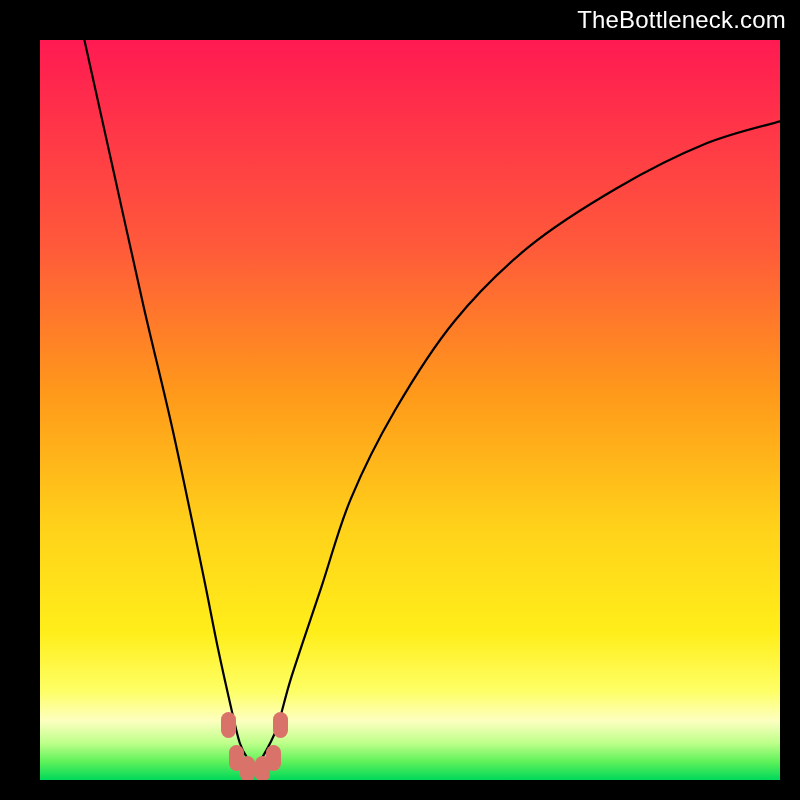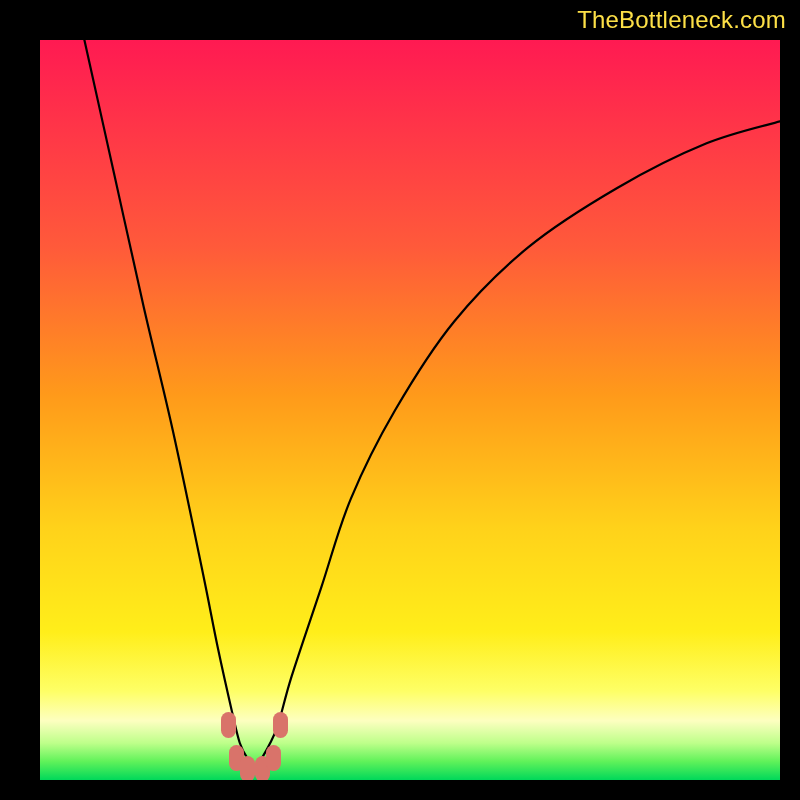--- a/index.html
+++ b/index.html
@@ -46,21 +46,21 @@
     background: #e57373;
     border-radius: 8px;
     pointer-events: none;
   }
   .watermark {
     position: absolute;
     top: 6px;
     right: 14px;
     font-family: Arial, Helvetica, sans-serif;
     font-size: 24px;
-    color: #fde047;
+    color: #ffffff;
     letter-spacing: 0.2px;
     user-select: none;
   }
 </style>
 </head>
 <body>
 
 <div class="frame">
 
   <div class="plot">

